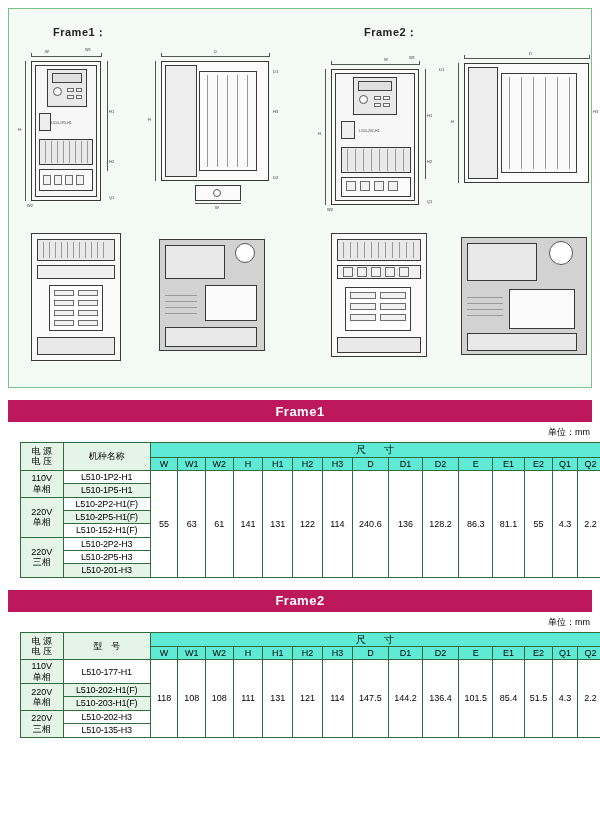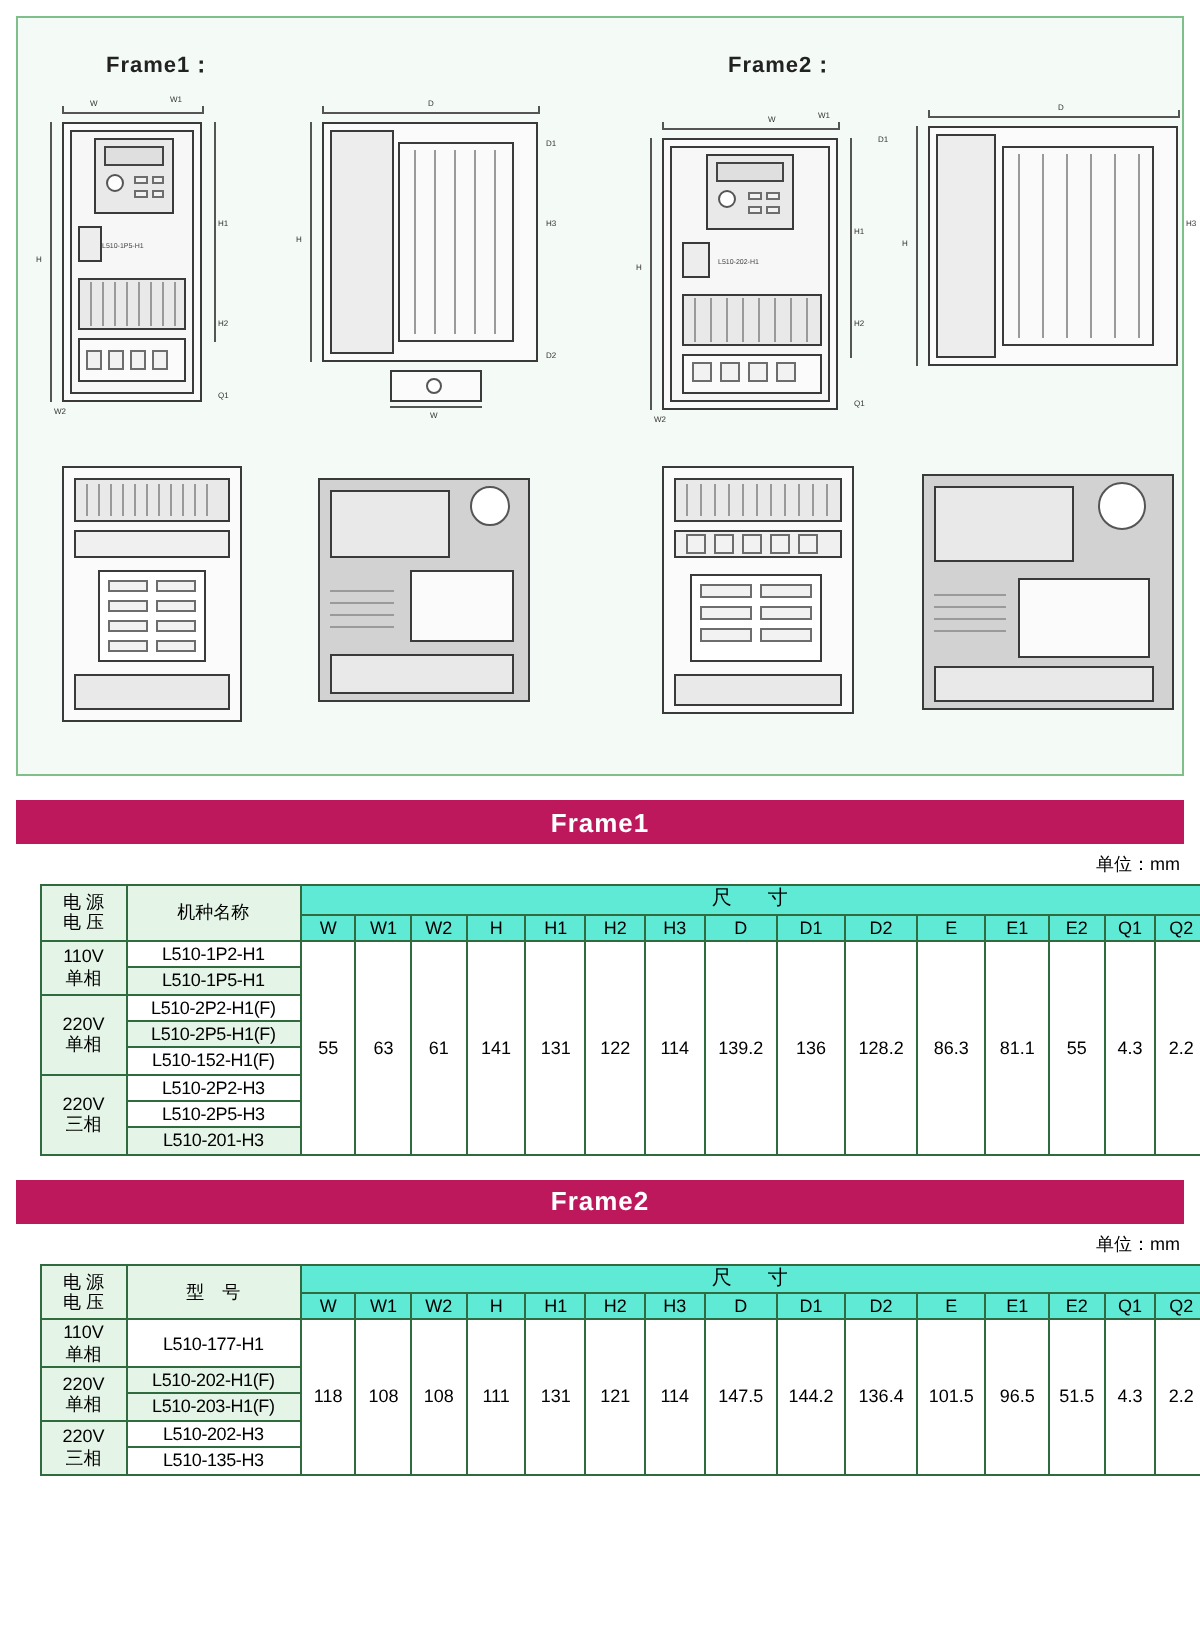--- a/index.html
+++ b/index.html
@@ -430,21 +430,21 @@
     <tr>
       <td class="hdr-green v-label" rowspan="2">110V<br>单相</td>
       <td class="cell-white model-cell">L510-1P2-H1</td>
       <td class="cell-white num" rowspan="8">55</td>
       <td class="cell-white num" rowspan="8">63</td>
       <td class="cell-white num" rowspan="8">61</td>
       <td class="cell-white num" rowspan="8">141</td>
       <td class="cell-white num" rowspan="8">131</td>
       <td class="cell-white num" rowspan="8">122</td>
       <td class="cell-white num" rowspan="8">114</td>
-      <td class="cell-white num" rowspan="8">139.2</td>
+      <td class="cell-white num" rowspan="8">240.6</td>
       <td class="cell-white num" rowspan="8">136</td>
       <td class="cell-white num" rowspan="8">128.2</td>
       <td class="cell-white num" rowspan="8">86.3</td>
       <td class="cell-white num" rowspan="8">81.1</td>
       <td class="cell-white num" rowspan="8">55</td>
       <td class="cell-white num" rowspan="8">4.3</td>
       <td class="cell-white num" rowspan="8">2.2</td>
     </tr>
     <tr>
       <td class="cell-green model-cell">L510-1P5-H1</td>
@@ -530,21 +530,21 @@
       <td class="cell-white num" rowspan="5">108</td>
       <td class="cell-white num" rowspan="5">108</td>
       <td class="cell-white num" rowspan="5">111</td>
       <td class="cell-white num" rowspan="5">131</td>
       <td class="cell-white num" rowspan="5">121</td>
       <td class="cell-white num" rowspan="5">114</td>
       <td class="cell-white num" rowspan="5">147.5</td>
       <td class="cell-white num" rowspan="5">144.2</td>
       <td class="cell-white num" rowspan="5">136.4</td>
       <td class="cell-white num" rowspan="5">101.5</td>
-      <td class="cell-white num" rowspan="5">96.5</td>
+      <td class="cell-white num" rowspan="5">85.4</td>
       <td class="cell-white num" rowspan="5">51.5</td>
       <td class="cell-white num" rowspan="5">4.3</td>
       <td class="cell-white num" rowspan="5">2.2</td>
     </tr>
 
     <tr>
       <td class="hdr-green v-label" rowspan="2">220V<br>单相</td>
       <td class="cell-green model-cell">L510-202-H1(F)</td>
     </tr>
     <tr>

